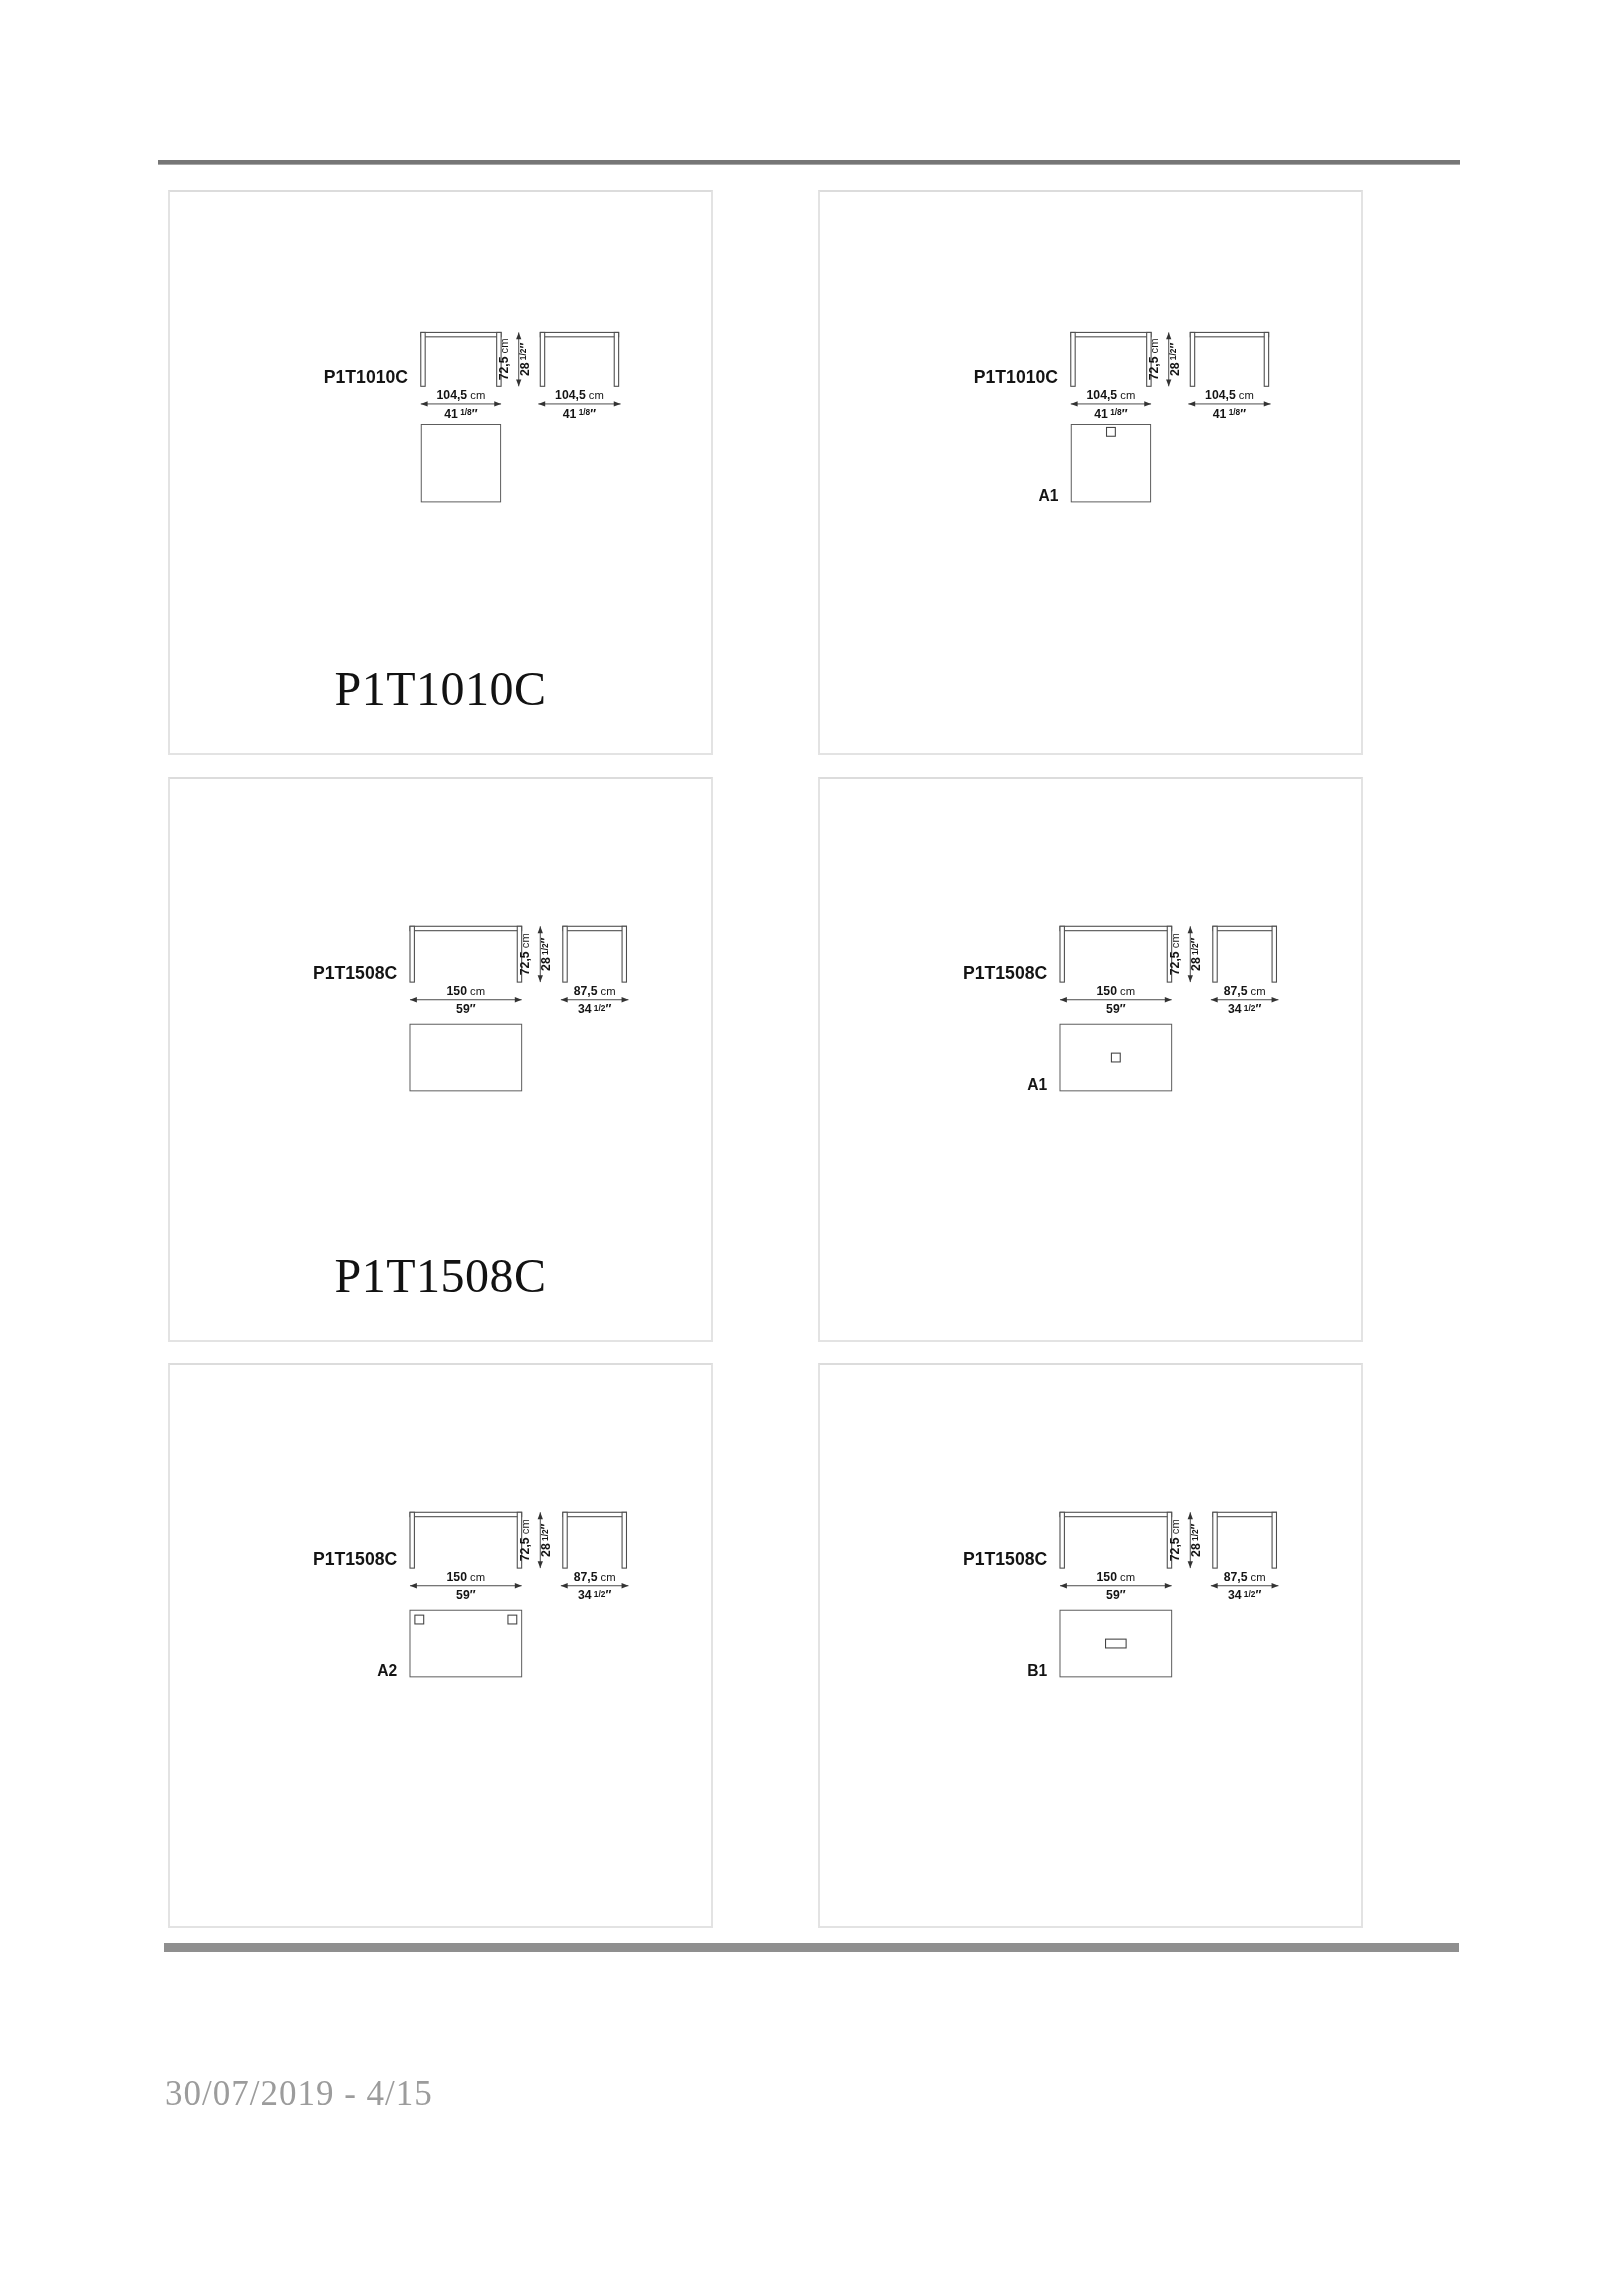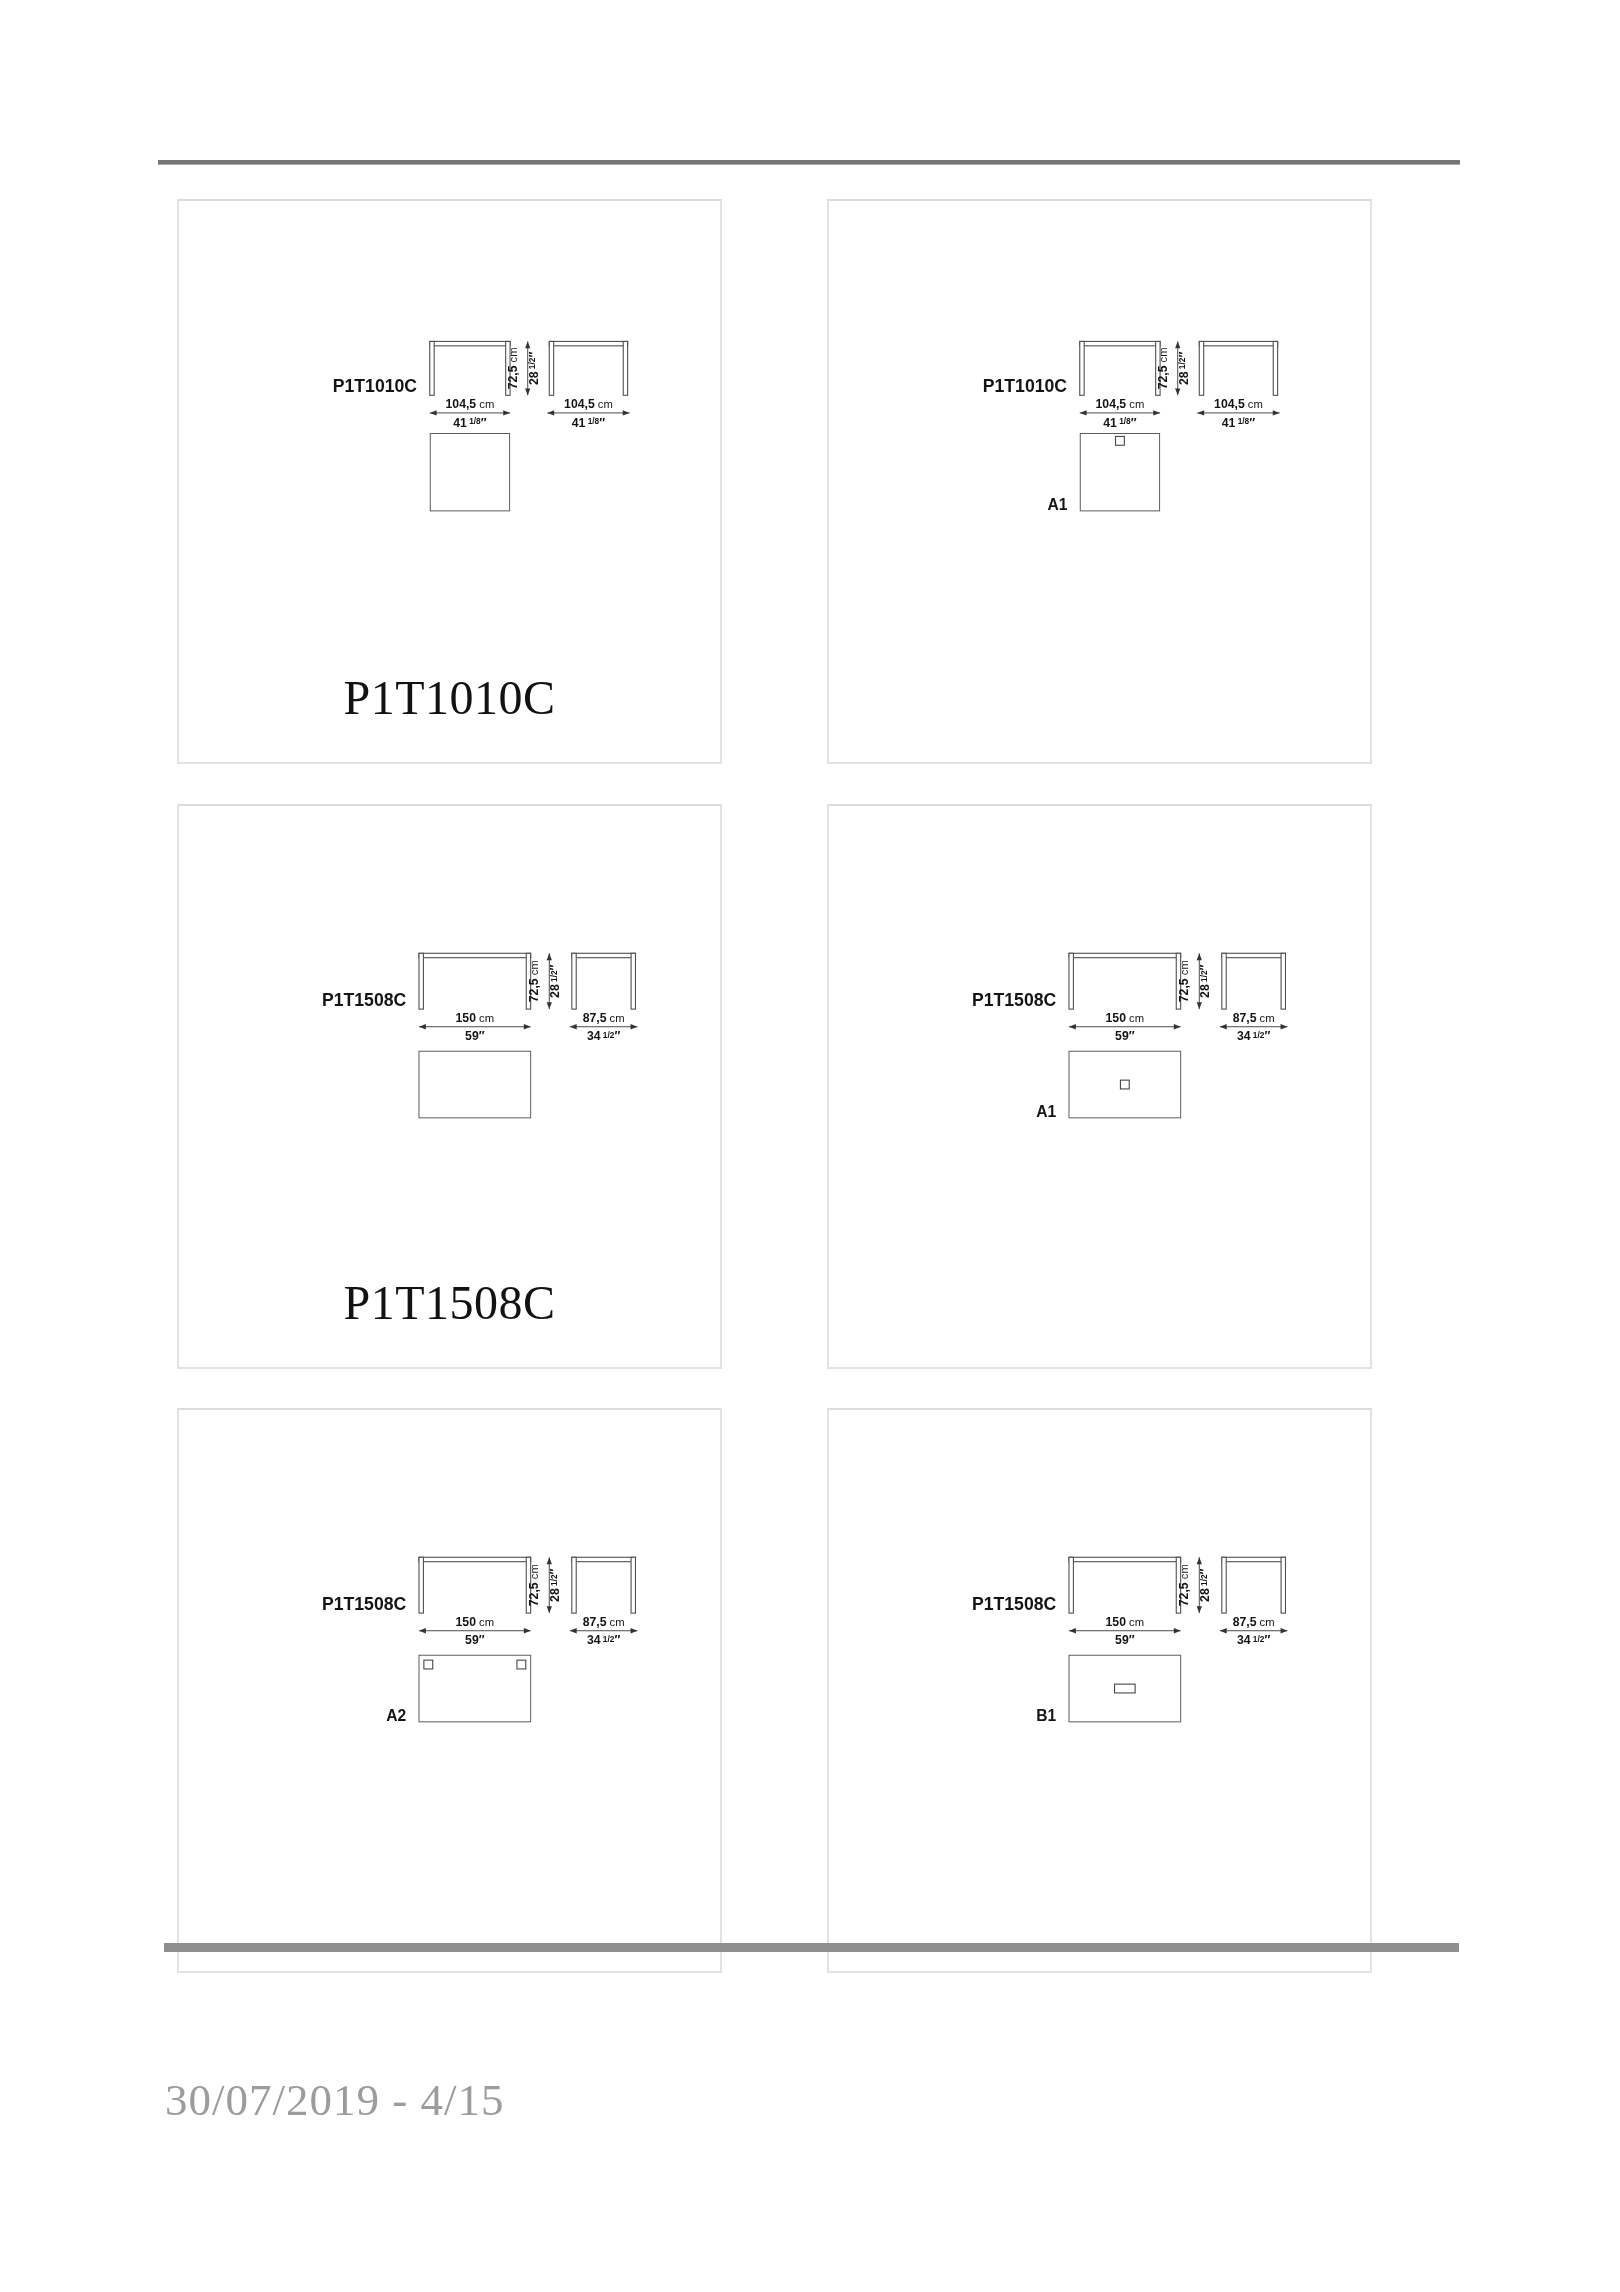--- a/index.html
+++ b/index.html
@@ -13,33 +13,33 @@
   }
   .bottom-rule {
     position:absolute; left:164px; top:1943px; width:1295px; height:8.8px;
     background:#8f8f8f;
   }
   .grid {
     position:absolute; left:164px; top:186px;
     display:grid; grid-template-columns:627px 627px; gap:13.7px 22.5px;
   }
   .cell {
-    position:relative; width:545px; height:565px; margin:13px;
+    position:relative; width:545px; height:565px; margin:4px;
     box-sizing:border-box; background:#fff;
     border:2px solid #e3e3e3; border-top-color:#dcdcdc;
   }
   .cell svg { position:absolute; left:0; top:0; }
   .caption {
     position:absolute; left:0; right:0; bottom:37px;
     text-align:center; font-family:"Liberation Serif", serif;
     font-size:48px; color:#121212; letter-spacing:0.5px; white-space:nowrap;
   }
   .footer {
     position:absolute; left:165px; top:2074px;
-    font-family:"Liberation Serif", serif; font-size:45px; color:#9c9c9c;
+    font-family:"Liberation Serif", serif; font-size:35px; color:#9c9c9c;
     letter-spacing:1px;
   }
   
   text { fill:#141414; }
   .t-dim  { font:bold 12.5px "Liberation Sans", sans-serif; }
   .ts-unit { font-weight:normal; font-size:11.5px; }
   .ts-frac { font-size:8.5px; }
   .t-code { font:bold 18px "Liberation Sans", sans-serif; }
   .t-variant { font:bold 16px "Liberation Sans", sans-serif; }
 </style>

